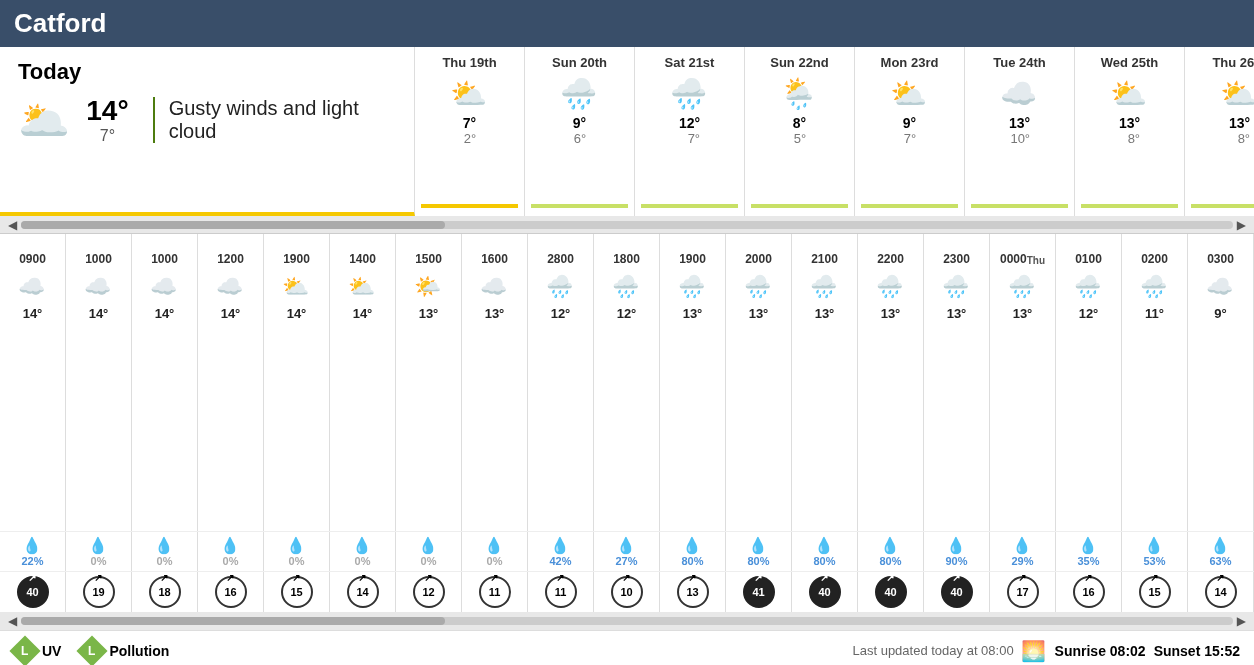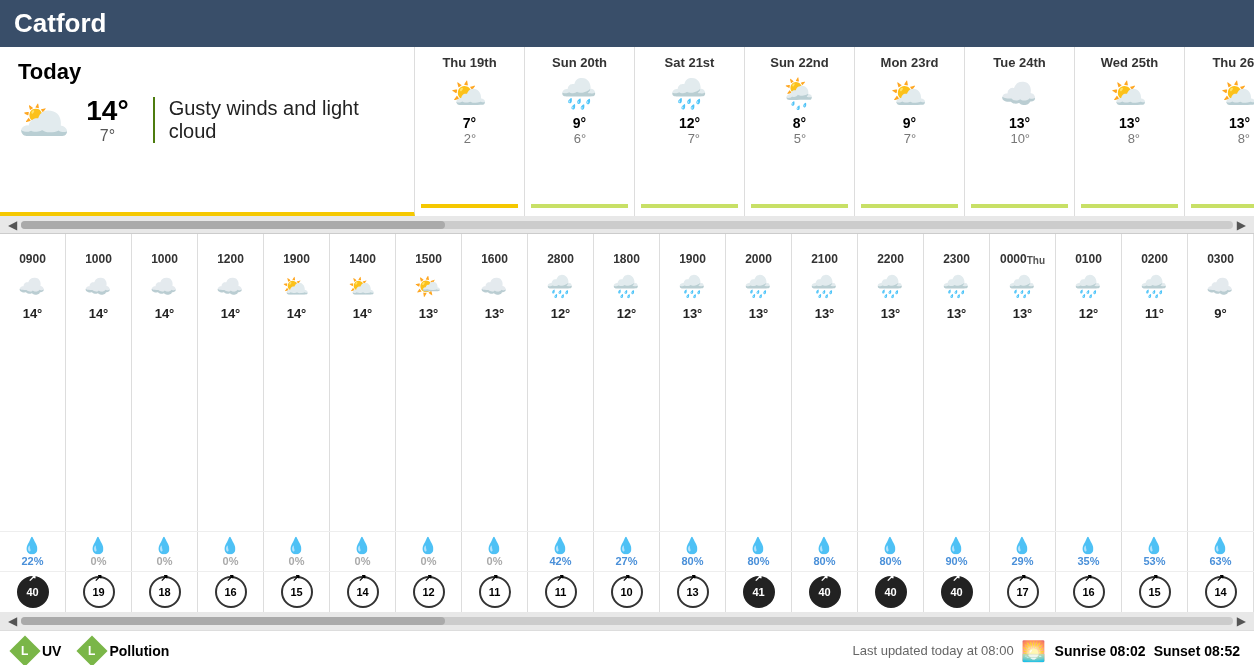--- a/index.html
+++ b/index.html
@@ -824,17 +824,17 @@
         <div class="badge-diamond">
           <span class="badge-l">L</span>
         </div>
         <span class="badge-label">Pollution</span>
       </div>
     </div>
     <div class="bottom-right">
       <span style="color:#666;font-size:13px;">Last updated today at 08:00</span>
       <span style="font-size:20px;">🌅</span>
       <strong>Sunrise 08:02</strong>
-      <strong>Sunset 08:52</strong>
+      <strong>Sunset 15:52</strong>
     </div>
   </div>
 
 </div>
 
 </body></html>

